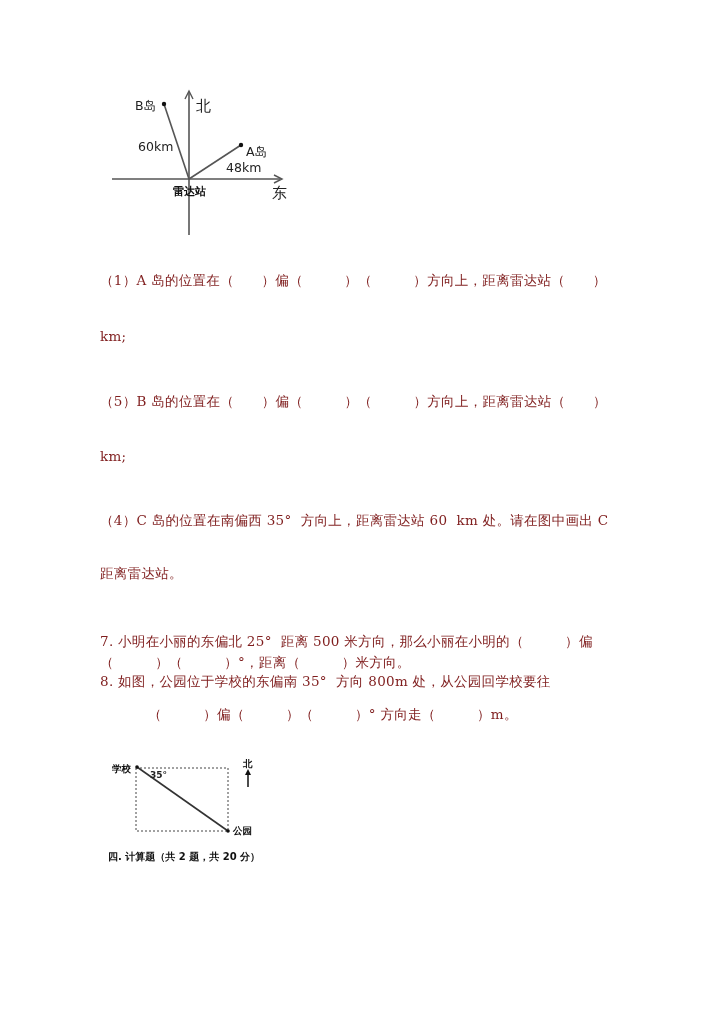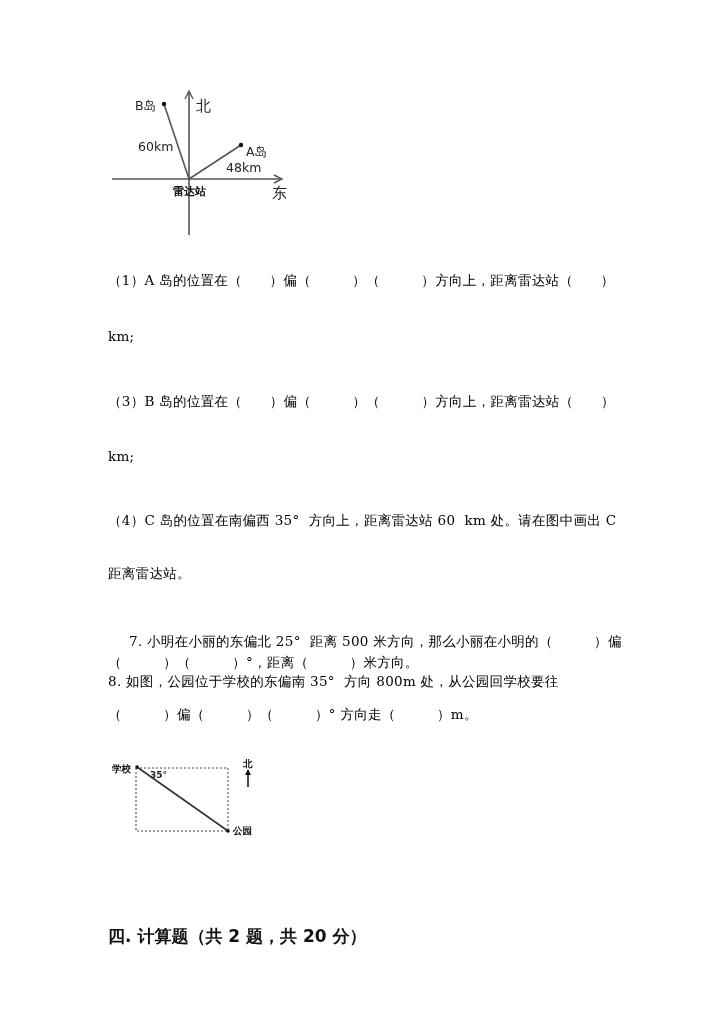--- a/index.html
+++ b/index.html
@@ -1,22 +1,22 @@
 <!DOCTYPE html>
 <html><head>
 <meta charset="utf-8">
 <style>
   html, body { margin: 0; padding: 0; background: #ffffff; }
   body { width: 720px; height: 1018px; position: relative; overflow: hidden;
          font-family: "DejaVu Serif", "Liberation Serif", serif; color: #222; }
-  .line { position: absolute; left: 108px; font-size: 13.5px; white-space: pre; letter-spacing: 0.3px; color: #000000; }
+  .line { position: absolute; left: 100px; font-size: 13.5px; white-space: pre; letter-spacing: 0.3px; color: #7f1d1d; }
   .diagram { position: absolute; }
   .lbl { font-family: "DejaVu Sans", "Liberation Sans", sans-serif; font-size: 12.5px; fill: #222; }
   .lbl-bold { font-family: "DejaVu Sans", "Liberation Sans", sans-serif; font-size: 11px; font-weight: bold; fill: #111; }
-  .section-title { position: absolute; left: 108px; top: 925px; font-family: "DejaVu Sans", "Liberation Sans", sans-serif; font-weight: bold; font-size: 17px; color: #111; }
+  .section-title { position: absolute; left: 108px; top: 850px; font-family: "DejaVu Sans", "Liberation Sans", sans-serif; font-weight: bold; font-size: 10px; color: #111; }
 </style>
 </head>
 <body>
 
 <svg class="diagram" style="left:100px; top:80px;" width="200" height="170" viewBox="0 0 200 170">
 
   <line x1="12" y1="99" x2="180" y2="99" stroke="#555" stroke-width="1.6"></line>
   <polyline points="174,95 182,99 174,103" fill="none" stroke="#555" stroke-width="1.4"></polyline>
   <line x1="89" y1="155" x2="89" y2="12" stroke="#555" stroke-width="1.6"></line>
   <polyline points="85,19 89,11 93,19" fill="none" stroke="#555" stroke-width="1.4"></polyline>
@@ -31,31 +31,31 @@
   <text class="lbl" x="35" y="30">B岛</text>
   <text class="lbl" x="146" y="76">A岛</text>
   <text class="lbl" x="38" y="71">60km</text>
   <text class="lbl" x="126" y="92">48km</text>
   <text class="lbl-bold" x="73" y="115">雷达站</text>
 </svg>
 
 <div class="line" style="top:272px;">（1）A 岛的位置在（　　）偏（　　　）（　　　）方向上，距离雷达站（　　）</div>
 <div class="line" style="top:328px;">km;</div>
 
-<div class="line" style="top:393px;">（3）B 岛的位置在（　　）偏（　　　）（　　　）方向上，距离雷达站（　　）</div>
+<div class="line" style="top:393px;">（5）B 岛的位置在（　　）偏（　　　）（　　　）方向上，距离雷达站（　　）</div>
 <div class="line" style="top:448px;">km;</div>
 
 <div class="line" style="top:512px;">（4）C 岛的位置在南偏西 35°  方向上，距离雷达站 60  km 处。请在图中画出 C</div>
 <div class="line" style="top:565px;">距离雷达站。</div>
 
-<div class="line" style="top:633px;margin-left:21px;">7. 小明在小丽的东偏北 25°  距离 500 米方向，那么小丽在小明的（　　　）偏</div>
+<div class="line" style="top:633px;">7. 小明在小丽的东偏北 25°  距离 500 米方向，那么小丽在小明的（　　　）偏</div>
 <div class="line" style="top:654px;text-align:right;">（　　　）（　　　）°，距离（　　　）米方向。</div>
 
 <div class="line" style="top:673px;text-align:right;">8. 如图，公园位于学校的东偏南 35°  方向 800m 处，从公园回学校要往</div>
-<div class="line" style="top:706px;">（　　　）偏（　　　）（　　　）° 方向走（　　　）m。</div>
+<div class="line" style="top:706px;margin-left:48px;">（　　　）偏（　　　）（　　　）° 方向走（　　　）m。</div>
 
 <svg class="diagram" style="left:100px; top:745px;" width="170" height="100" viewBox="0 0 170 100">
   <rect x="36" y="23" width="92" height="63" fill="none" stroke="#444" stroke-width="1" stroke-dasharray="2,2"></rect>
   <line x1="37" y1="22" x2="128" y2="86" stroke="#333" stroke-width="1.6"></line>
   <circle cx="37" cy="22" r="1.8" fill="#111"></circle>
   <circle cx="128" cy="86" r="1.8" fill="#111"></circle>
   <text class="lbl-bold" x="12" y="27" style="font-size:9.5px">学校</text>
   <text class="lbl-bold" x="133" y="89" style="font-size:9.5px">公园</text>
   <text class="lbl" x="50" y="33" style="font-size:9px; font-weight:bold">35°</text>
   <text class="lbl-bold" x="143" y="22" style="font-size:9.5px">北</text>

